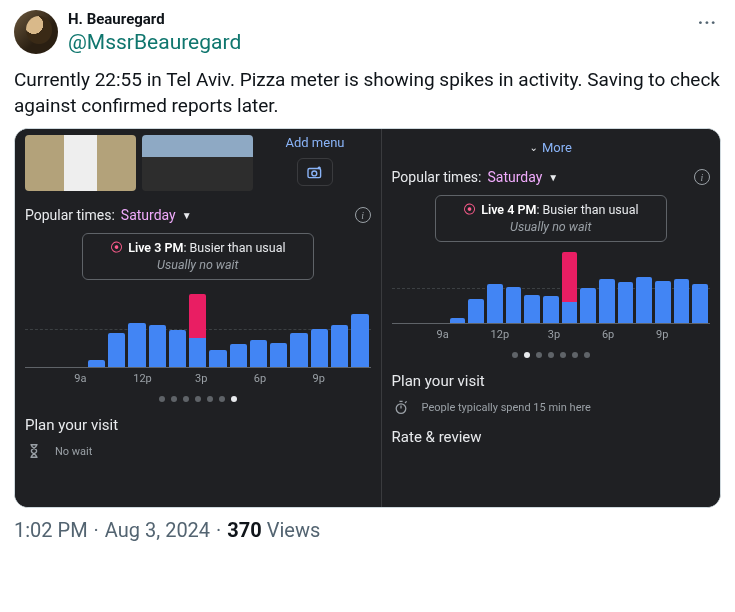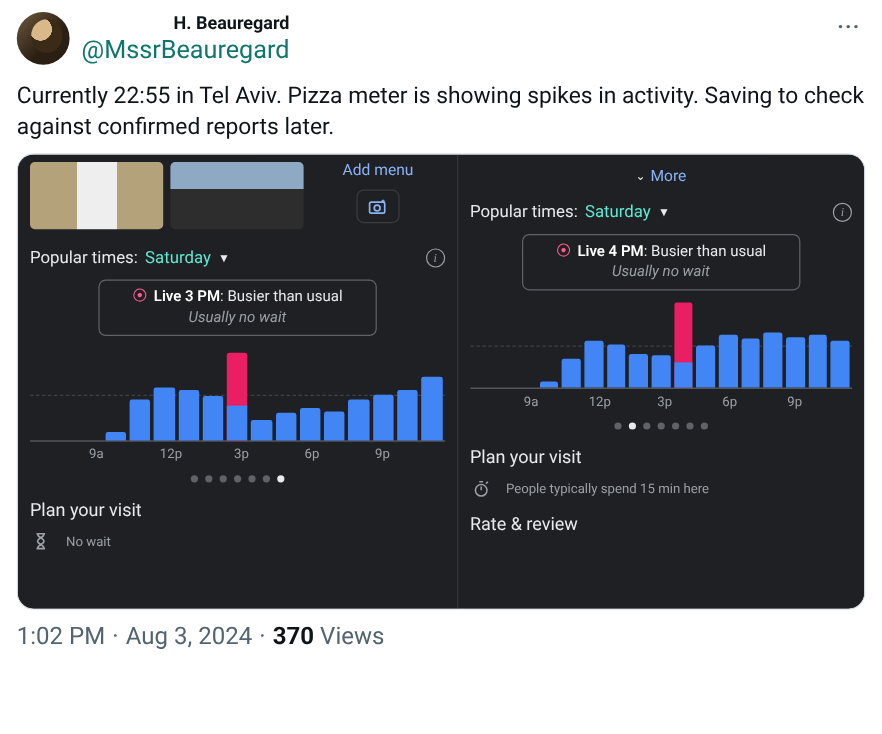--- a/index.html
+++ b/index.html
@@ -2,39 +2,39 @@
 <html><head>
 <meta charset="utf-8">
 <style>
   * { box-sizing: border-box; margin: 0; padding: 0; }
   body { font-family: -apple-system, BlinkMacSystemFont, "Segoe UI", Roboto, Helvetica, Arial, sans-serif; background: #fff; width: 735px; height: 612px; overflow: hidden; color: #0f1419; }
   .tweet { padding: 10px 14px 0 14px; }
   .hdr { display: flex; align-items: flex-start; gap: 10px; }
   .avatar { width: 44px; height: 44px; border-radius: 50%; background: linear-gradient(135deg,#6e5a3f 0%, #2a1f12 60%); position: relative; overflow: hidden; flex: none; }
   .avatar::after { content:""; position:absolute; inset:6px 6px 10px 12px; background: radial-gradient(circle at 30% 30%, #d9b98a 0 35%, #3a2a16 36% 100%); border-radius: 50%; }
   .names { display: flex; flex-direction: column; line-height: 1.25; }
-  .display-name { font-weight: 700; font-size: 15px; text-align: right; }
+  .display-name { font-weight: 700; font-size: 15px; }
   .handle { color: #0f766e; font-size: 21px; }
   .more { margin-left: auto; color: #536471; letter-spacing: 1px; font-weight: 700; font-size: 18px; padding: 2px 4px; cursor: pointer; }
   .body { font-size: 19px; line-height: 1.35; margin: 12px 0 10px 0; }
   .media { border: 1px solid #cfd9de; border-radius: 14px; overflow: hidden; display: flex; height: 380px; background: #1f2023; }
   .panel { background: #1f2023; color: #e8eaed; flex: 1; padding: 6px 10px 8px 10px; display: flex; flex-direction: column; position: relative; }
   .panel.left { flex: 0 0 52%; border-right: 1px solid #3a3b3e; }
   .panel.right { flex: 0 0 48%; }
   .top-strip { display: flex; gap: 6px; height: 56px; margin-bottom: 6px; }
   .thumb { flex: 1; border-radius: 4px; }
   .thumb.a { background: linear-gradient(90deg,#b3a27a 0 35%, #eee 35% 65%, #b3a27a 65% 100%); }
   .thumb.b { background: linear-gradient(180deg,#8ea9c4 0 40%, #2d2d2d 40% 100%); }
   .add-menu-col { display:flex; flex-direction:column; align-items:center; justify-content:flex-start; gap:8px; flex:1; }
   .add-menu { color: #8ab4f8; font-size: 13px; }
   .cam-btn { width: 36px; height: 28px; border: 1px solid #3a3b3e; border-radius: 6px; display:flex; align-items:center; justify-content:center; color:#8ab4f8; }
   .more-row { color:#8ab4f8; font-size:13px; display:flex; align-items:center; justify-content:center; gap:4px; height:24px; }
   .pt-row { display:flex; align-items:center; gap:6px; font-size:14px; margin: 10px 0 2px 0; }
   .pt-label { color:#e8eaed; }
-  .pt-day { color:#5eead4; }
+  .pt-day { color:#f0abfc; }
   .chev { color:#e8eaed; font-size:10px; }
   .info-icon { margin-left:auto; color:#9aa0a6; border:1px solid #9aa0a6; border-radius:50%; width:16px; height:16px; display:flex; align-items:center; justify-content:center; font-size:10px; font-style:italic; font-family: Georgia, serif; }
   .live-pill { margin: 8px auto 4px auto; border:1px solid #5f6368; border-radius: 6px; padding: 6px 27px; text-align:center; font-size:12.5px; line-height:1.3; max-width: 80%; }
   .live-top { color:#e8eaed; }
   .live-top .dot { color:#ff5c8d; font-size:13px; margin-right:2px; }
   .live-top b { color:#fff; font-weight:600; }
   .live-sub { color:#9aa0a6; font-style: italic; }
   .chart-wrap { margin-top: 6px; }
   .chart { display:flex; align-items:flex-end; gap:3px; height: 78px; border-bottom:1px solid #5f6368; padding: 0 2px; position:relative; }
   .right .chart { height: 72px; }

